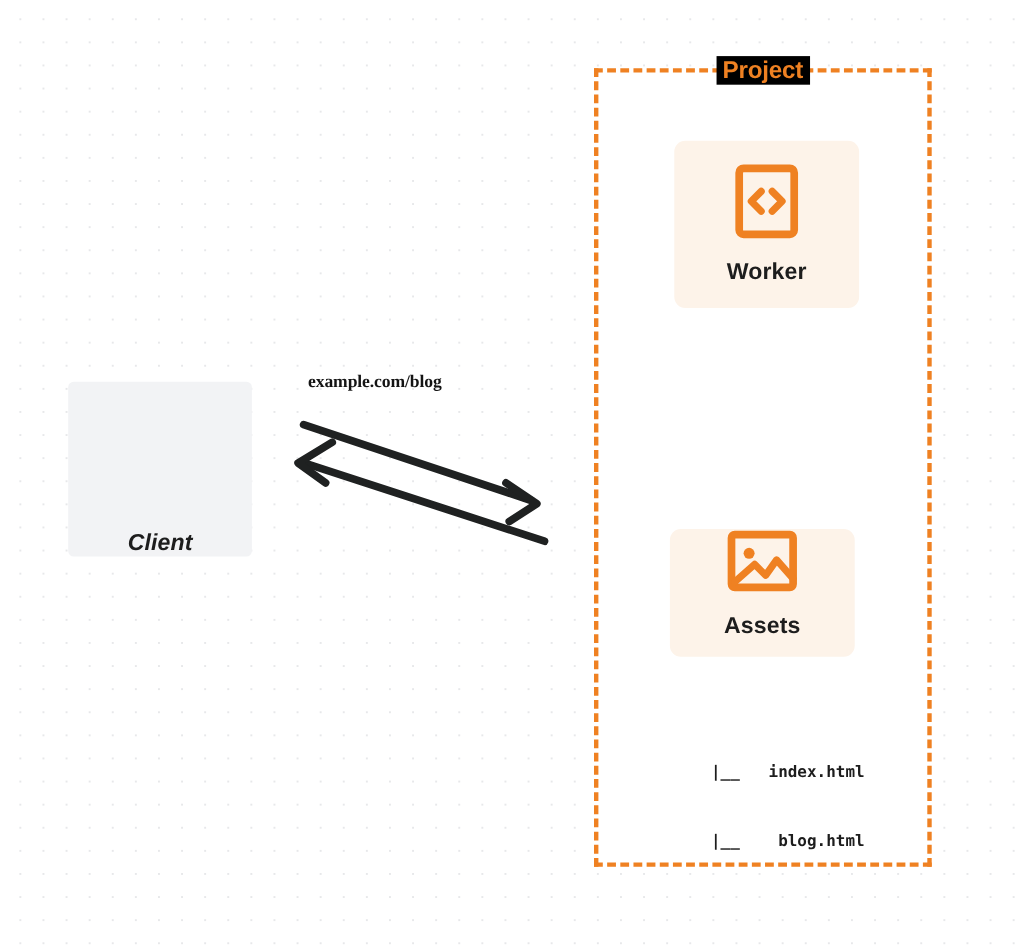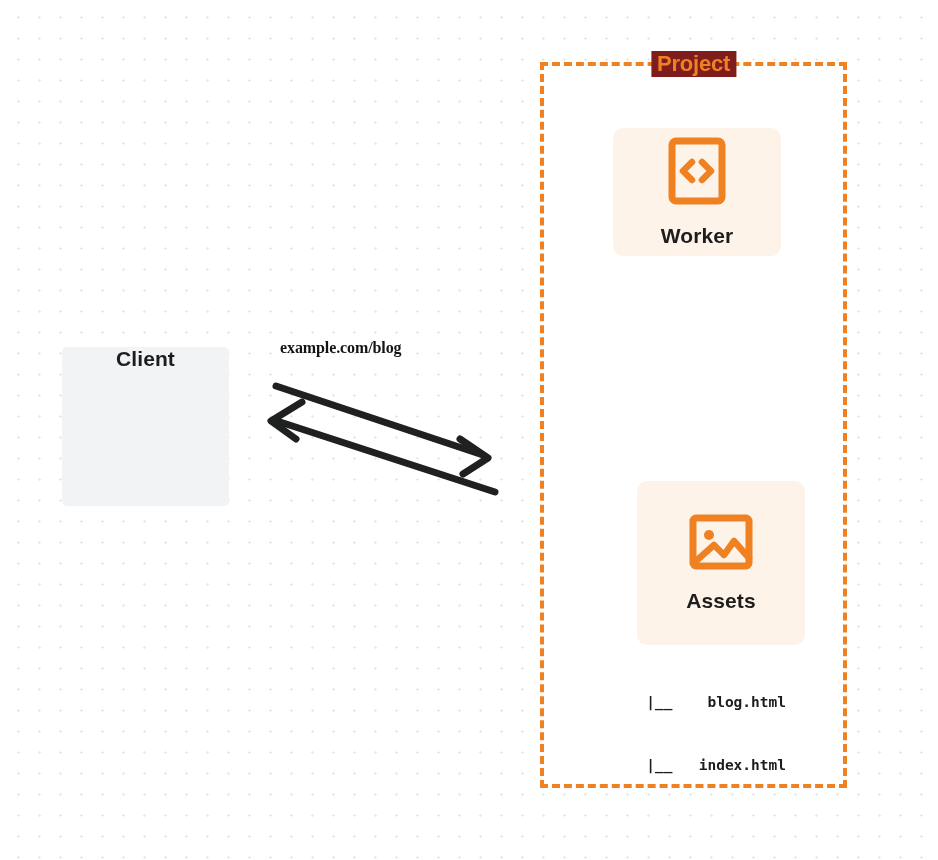--- a/index.html
+++ b/index.html
@@ -29,22 +29,23 @@
   
   #client-node {
     position: absolute;
     left: 62px;
     top: 347px;
     width: 167px;
     height: 159px;
     background: #f2f3f5;
     border-radius: 5px;
     display: flex;
-    align-items: flex-start;
+    align-items: flex-end;
     justify-content: center;
+    font-style: italic;
   }
   #client-node .node-title {
     font-size: 21px;
     font-weight: 700;
     color: #1d1d1d;
     letter-spacing: 0.1px;
   }
 
   
   #request-label {
@@ -78,21 +79,21 @@
     height: 726px;
     box-sizing: border-box;
     background: #ffffff;
     border: 4px dashed #ef8122;
   }
   #project-label {
     position: absolute;
     left: 50%;
     top: -2px;
     transform: translate(-50%, -50%);
-    background: #7f1d1d;
+    background: #000000;
     padding: 0 6px;
     font-size: 22px;
     font-weight: 700;
     color: #ef8122;
     letter-spacing: -0.2px;
     white-space: nowrap;
   }
 
   
   .service-card {
@@ -100,29 +101,28 @@
     width: 168px;
     background: #fdf3e9;
     border-radius: 10px;
     display: flex;
     flex-direction: column;
     align-items: center;
   }
   #worker-card {
     left: 613px;
     top: 128px;
-    height: 128px;
+    height: 152px;
     justify-content: center;
   }
   #assets-card {
     left: 609px;
     top: 481px;
-    height: 164px;
-    justify-content: center;
-    margin-left: 28px;
+    height: 116px;
+    justify-content: flex-start;
   }
   .service-card .node-title {
     font-size: 21px;
     font-weight: 700;
     color: #1d1d1d;
     margin-top: 18px;
     letter-spacing: 0.1px;
   }
   .icon-holder {
     display: block;
@@ -191,16 +191,16 @@
     <svg width="66" height="58" viewBox="0 0 66 58" xmlns="http://www.w3.org/2000/svg">
       <rect x="5" y="5" width="56" height="48" rx="3" ry="3" fill="none" stroke="#ef8122" stroke-width="7"></rect>
       <circle cx="21" cy="22" r="5" fill="#ef8122"></circle>
       <polyline points="8,48 26,32 36,42 46,28 61,45" fill="none" stroke="#ef8122" stroke-width="6.5" stroke-linecap="round" stroke-linejoin="round"></polyline>
     </svg>
   </span>
   <span class="node-title">Assets</span>
 </div>
 
 <div id="assets-file-tree">
+  <span class="tree-row">   |__   index.html</span>
   <span class="tree-row">   |__    blog.html</span>
-  <span class="tree-row">   |__   index.html</span>
   
 </div>
 
 </body></html>

